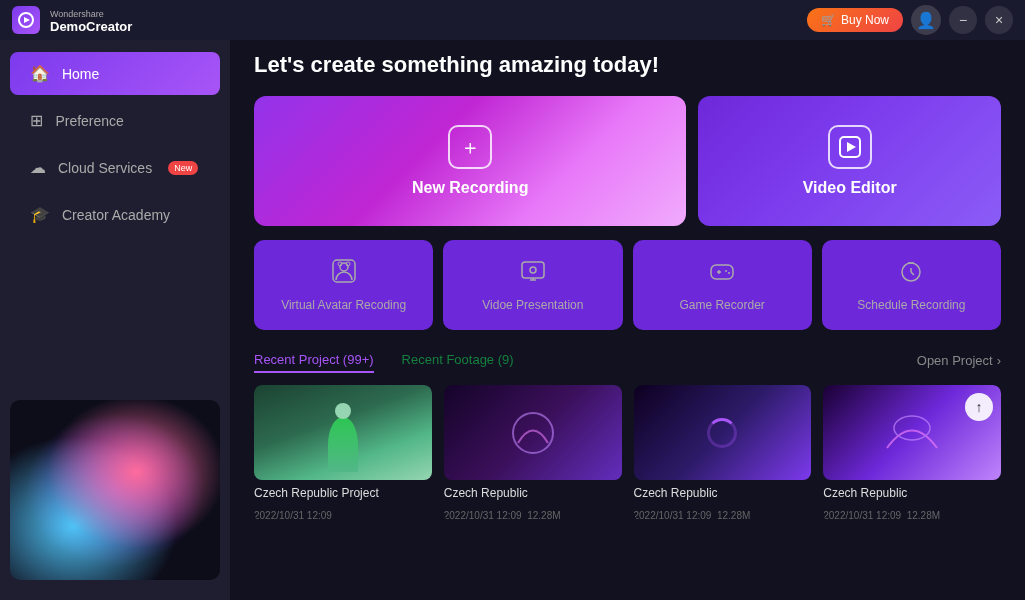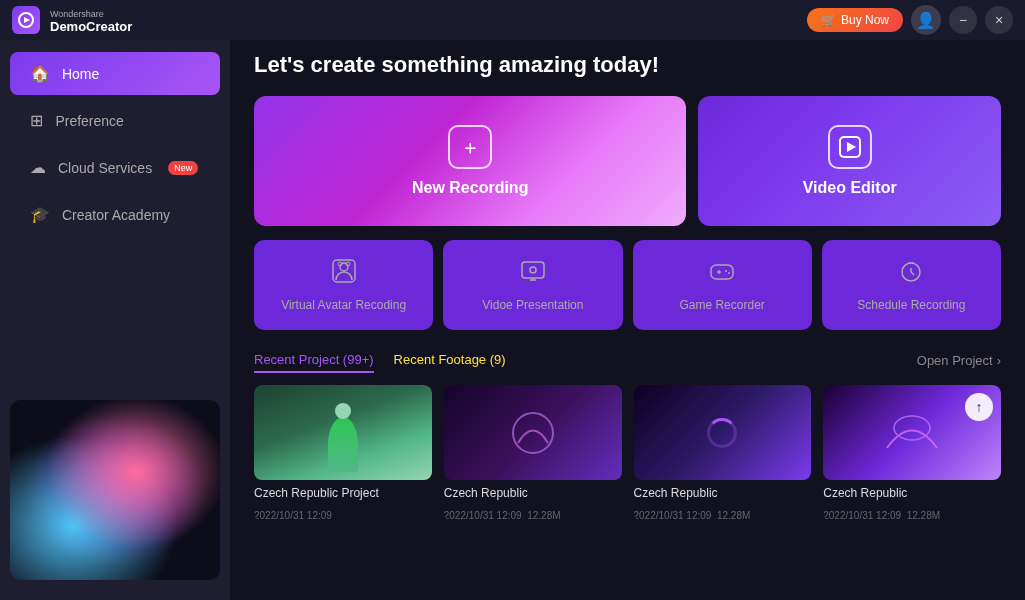--- a/index.html
+++ b/index.html
@@ -237,25 +237,25 @@
 
     
     .recent-header {
       display: flex;
       align-items: center;
       justify-content: space-between;
       margin-bottom: 12px;
     }
     .recent-tabs {
       display: flex;
-      gap: 0;
+      gap: 8px;
     }
     .recent-tab {
       font-size: 13px;
-      color: #fde047;
+      color: #15803d;
       padding: 4px 0;
       margin-right: 20px;
       cursor: pointer;
       border-bottom: 2px solid transparent;
     }
     .recent-tab.active {
       color: #a855f7;
       border-bottom: 2px solid #a855f7;
     }
     .open-project-link {

